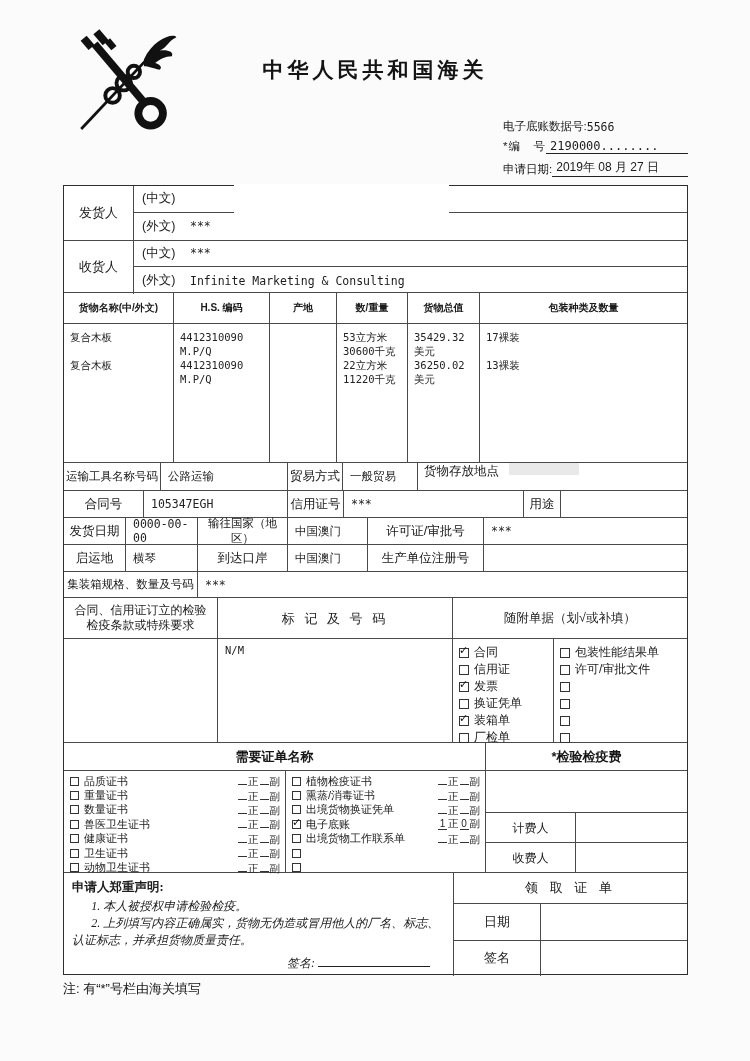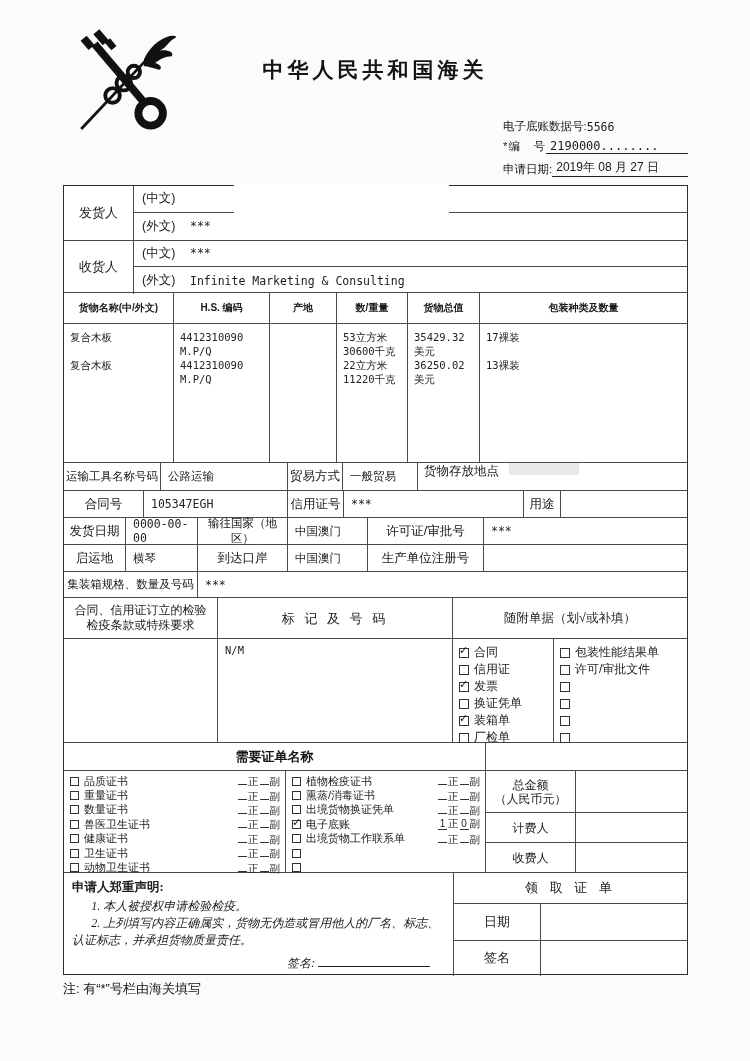--- a/index.html
+++ b/index.html
@@ -319,20 +319,21 @@
           </div>
           <div class="chk-row">
             <span class="chkbox"></span>
             <span class="chklab"></span>
           </div>
         </div>
     </div>
 
     <div class="row" style="height:28px;">
       <div class="cell lab" style="width:422px;font-weight:bold;font-size:13px;">需要证单名称</div>
+      <div class="cell lab last" style="flex:1;font-weight:bold;font-size:13px;">*检验检疫费</div>
     </div>
 
     <div class="row" style="height:102px;">
       <div class="cell chklist cert" id="certs-a" style="width:222px;padding-top:3px;">
           <div class="chk-row">
             <span class="chkbox"></span>
             <span class="chklab">品质证书</span>
             <span class="counts"><span class="blank"></span><span>正</span><span class="blank"></span><span>副</span></span>
           </div>
           <div class="chk-row">
@@ -398,22 +399,20 @@
             <span class="chkbox"></span>
             <span class="chklab"></span>
           </div>
           <div class="chk-row">
             <span class="chkbox"></span>
             <span class="chklab"></span>
           </div>
         </div>
       <div class="cell feecol last" style="flex:1;">
         <div class="fee-row" style="height:42px;">
-          <div class="fee-lab">总金额
-（人民币元）</div>
           <div class="fee-val"></div>
         </div>
         <div class="fee-row" style="height:30px;">
           <div class="fee-lab">计费人</div>
           <div class="fee-val"></div>
         </div>
         <div class="fee-row" style="flex:1;">
           <div class="fee-lab">收费人</div>
           <div class="fee-val"></div>
         </div>

